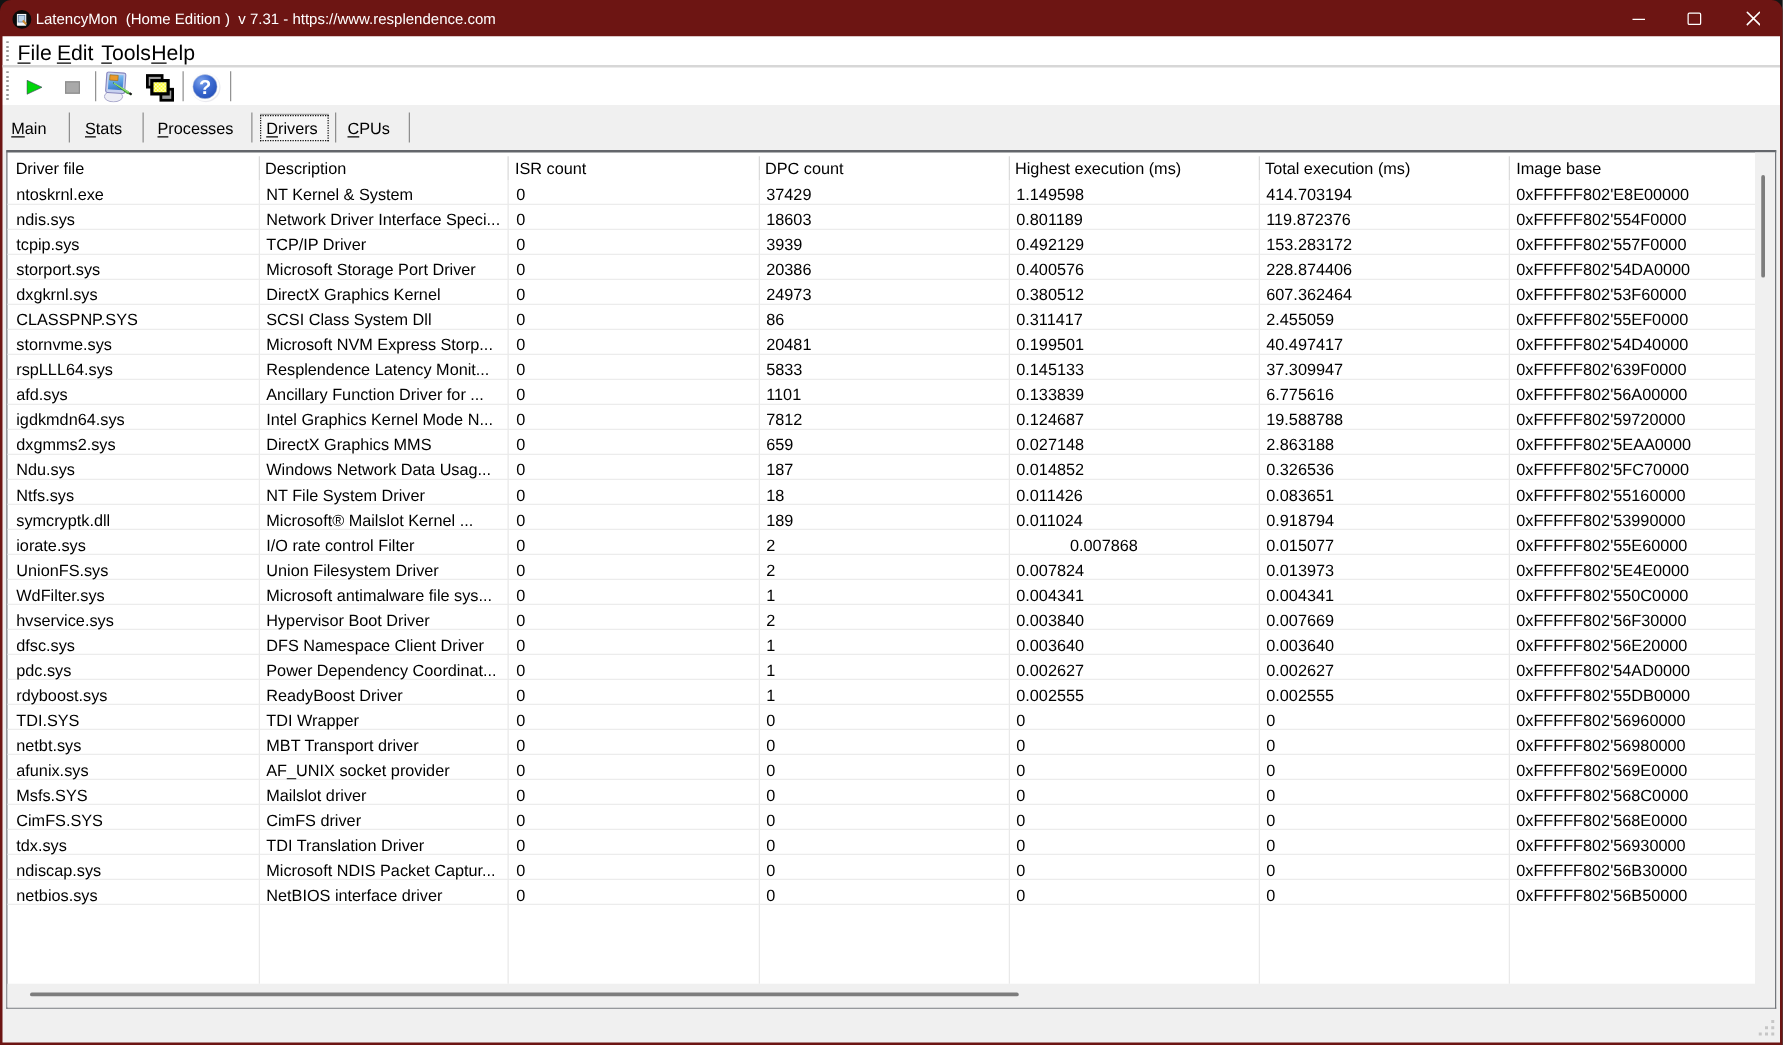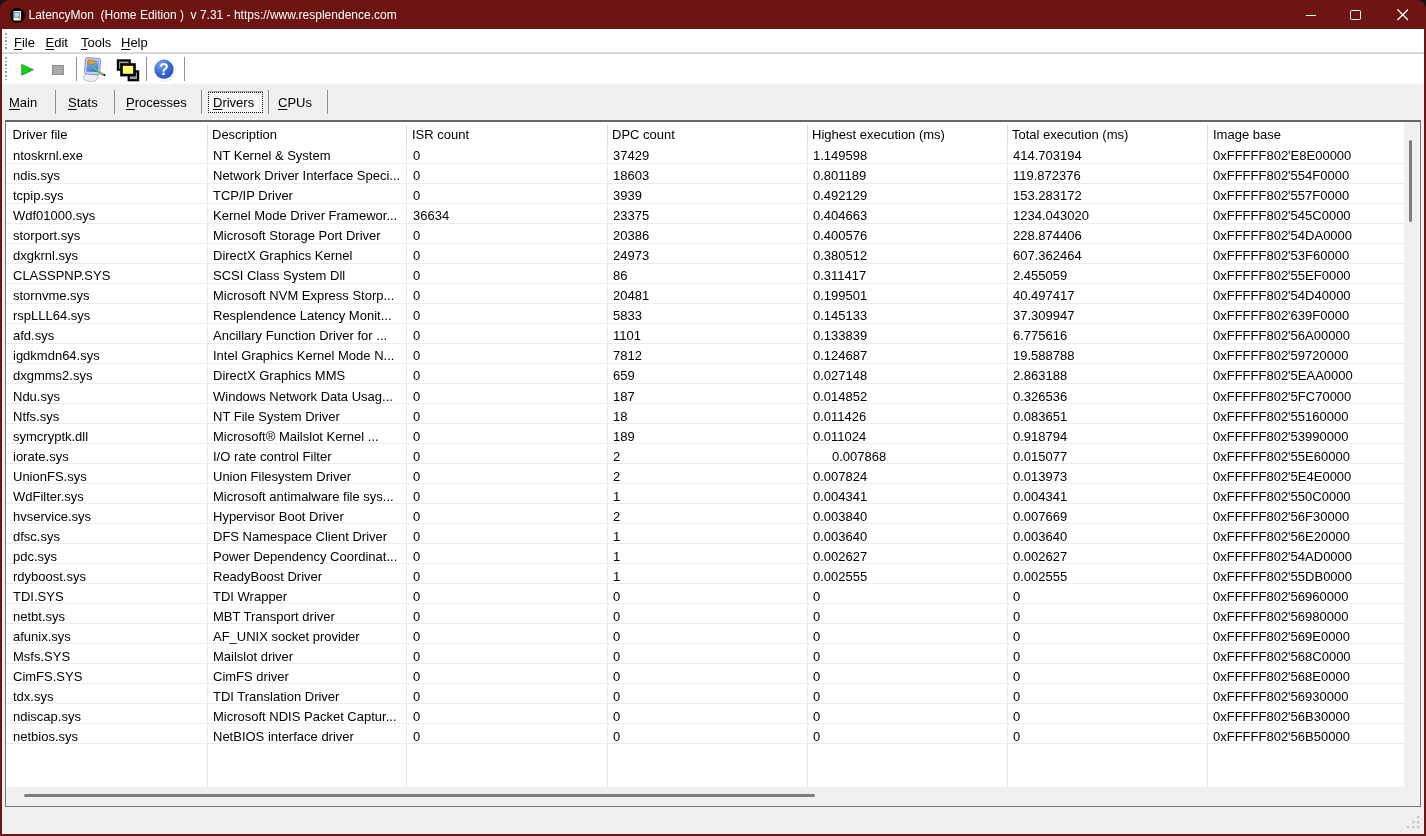--- a/index.html
+++ b/index.html
@@ -2,21 +2,21 @@
 <html><head><meta charset="utf-8"><style>
 *{margin:0;padding:0;box-sizing:border-box}
 html,body{width:1426px;height:836px;background:#141414;font-family:"Liberation Sans",sans-serif;overflow:hidden}
 .win{position:absolute;left:0;top:0;width:1426px;height:836px;background:#6D1513;border-radius:9px 9px 0 0;overflow:hidden}
 .abs{position:absolute}
 .title{position:absolute;left:28.5px;top:0;height:29px;line-height:30.5px;color:#fff;font-size:12px;white-space:pre}
 .whitebar{position:absolute;left:2px;top:29px;width:1422px;height:55px;background:#fff}
 .mtsep{position:absolute;left:2px;top:52.4px;width:1422px;height:1.2px;background:#d7d7d7}
 .graybg{position:absolute;left:2px;top:84px;width:1422px;height:750px;background:#f0f0f0}
 .grip{position:absolute;width:2px;background-image:repeating-linear-gradient(to bottom,#999 0,#999 1.6px,transparent 1.6px,transparent 3.6px)}
-.menu{position:absolute;top:29px;height:40px;line-height:27.5px;font-size:13px;color:#000}
+.menu{position:absolute;top:29px;height:40px;line-height:27.5px;font-size:17px;color:#000}
 .menu u,.tab u{text-decoration-thickness:1px;text-underline-offset:2px}
 .tbsep{position:absolute;top:57px;width:1px;height:24px;background:#939393}
 .tab{position:absolute;top:84px;height:34px;line-height:37px;font-size:13px;color:#000}
 .tabsep{position:absolute;top:90px;width:1.3px;height:23.5px;background:#8f8f8f}
 .focusrect{position:absolute;left:208px;top:92.2px;width:54.5px;height:20.8px;border:1px dotted #111;background:#f6f6f6}
 .lv{position:absolute;left:5px;top:120px;width:1416px;height:686.5px;background:#fff;border:1px solid #74777c;border-top:2px solid #63666b}
 .hc{position:absolute;top:121px;height:22.5px;line-height:28px;font-size:13px;color:#000;white-space:pre}
 .hsep{position:absolute;top:124.5px;height:19px;width:1px;background:#dadada}
 .vgl{position:absolute;top:143.5px;height:643.5px;width:1px;background:#e9e9e9}
 .rows{position:absolute;left:6px;top:143.55px;width:1397.5px}
@@ -154,29 +154,20 @@
 <div class="row">
         <span class="c" style="left:7px">tcpip.sys</span>
         <span class="c" style="left:207px">TCP/IP Driver</span>
         <span class="c" style="left:407px">0</span>
         <span class="c" style="left:607px">3939</span>
         <span class="c" style="left:807px">0.492129</span>
         <span class="c" style="left:1007px">153.283172</span>
         <span class="c" style="left:1207px">0xFFFFF802'557F0000</span>
       </div>
 <div class="row">
-        <span class="c" style="left:7px">Wdf01000.sys</span>
-        <span class="c" style="left:207px">Kernel Mode Driver Framewor...</span>
-        <span class="c" style="left:407px">36634</span>
-        <span class="c" style="left:607px">23375</span>
-        <span class="c" style="left:807px">0.404663</span>
-        <span class="c" style="left:1007px">1234.043020</span>
-        <span class="c" style="left:1207px">0xFFFFF802'545C0000</span>
-      </div>
-<div class="row">
         <span class="c" style="left:7px">storport.sys</span>
         <span class="c" style="left:207px">Microsoft Storage Port Driver</span>
         <span class="c" style="left:407px">0</span>
         <span class="c" style="left:607px">20386</span>
         <span class="c" style="left:807px">0.400576</span>
         <span class="c" style="left:1007px">228.874406</span>
         <span class="c" style="left:1207px">0xFFFFF802'54DA0000</span>
       </div>
 <div class="row">
         <span class="c" style="left:7px">dxgkrnl.sys</span>
@@ -266,21 +257,21 @@
         <span class="c" style="left:607px">189</span>
         <span class="c" style="left:807px">0.011024</span>
         <span class="c" style="left:1007px">0.918794</span>
         <span class="c" style="left:1207px">0xFFFFF802'53990000</span>
       </div>
 <div class="row">
         <span class="c" style="left:7px">iorate.sys</span>
         <span class="c" style="left:207px">I/O rate control Filter</span>
         <span class="c" style="left:407px">0</span>
         <span class="c" style="left:607px">2</span>
-        <span class="c" style="left:826px">0.007868</span>
+        <span class="c" style="left:850px">0.007868</span>
         <span class="c" style="left:1007px">0.015077</span>
         <span class="c" style="left:1207px">0xFFFFF802'55E60000</span>
       </div>
 <div class="row">
         <span class="c" style="left:7px">UnionFS.sys</span>
         <span class="c" style="left:207px">Union Filesystem Driver</span>
         <span class="c" style="left:407px">0</span>
         <span class="c" style="left:607px">2</span>
         <span class="c" style="left:807px">0.007824</span>
         <span class="c" style="left:1007px">0.013973</span>

